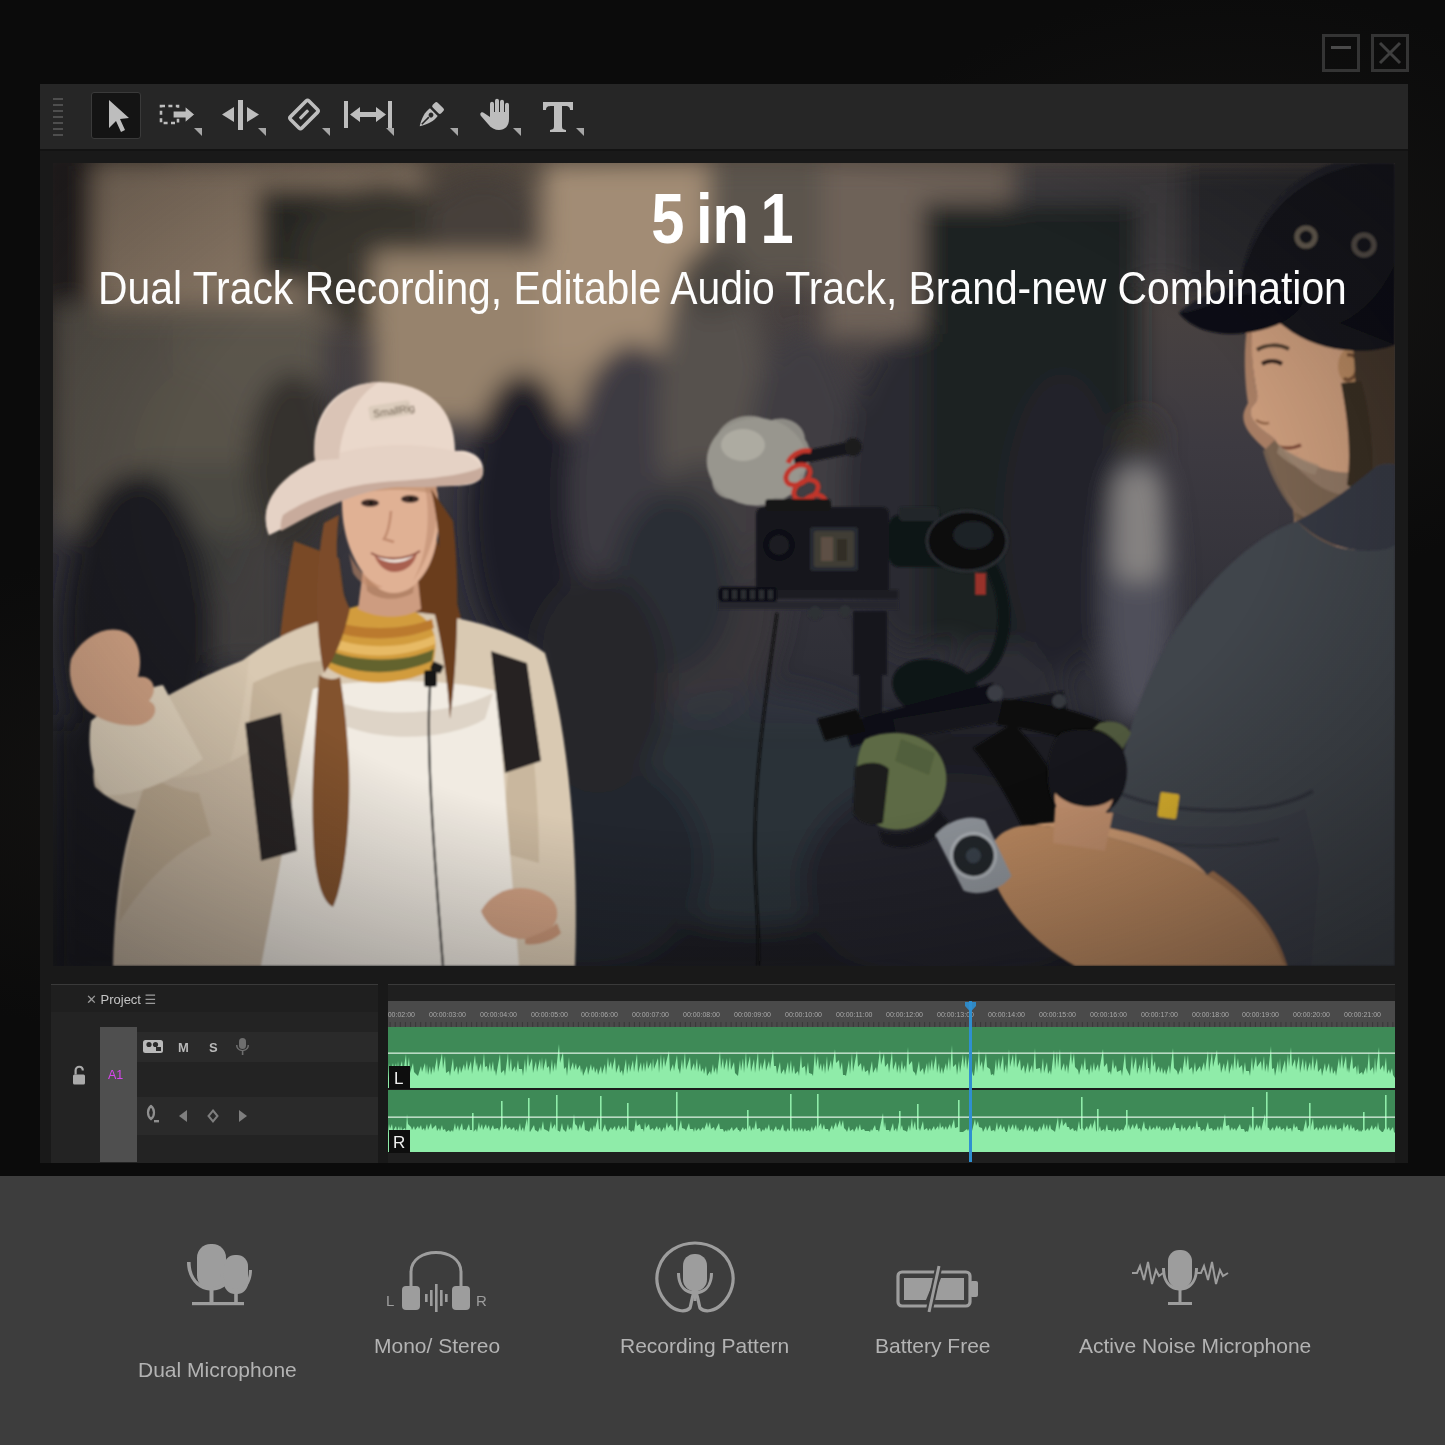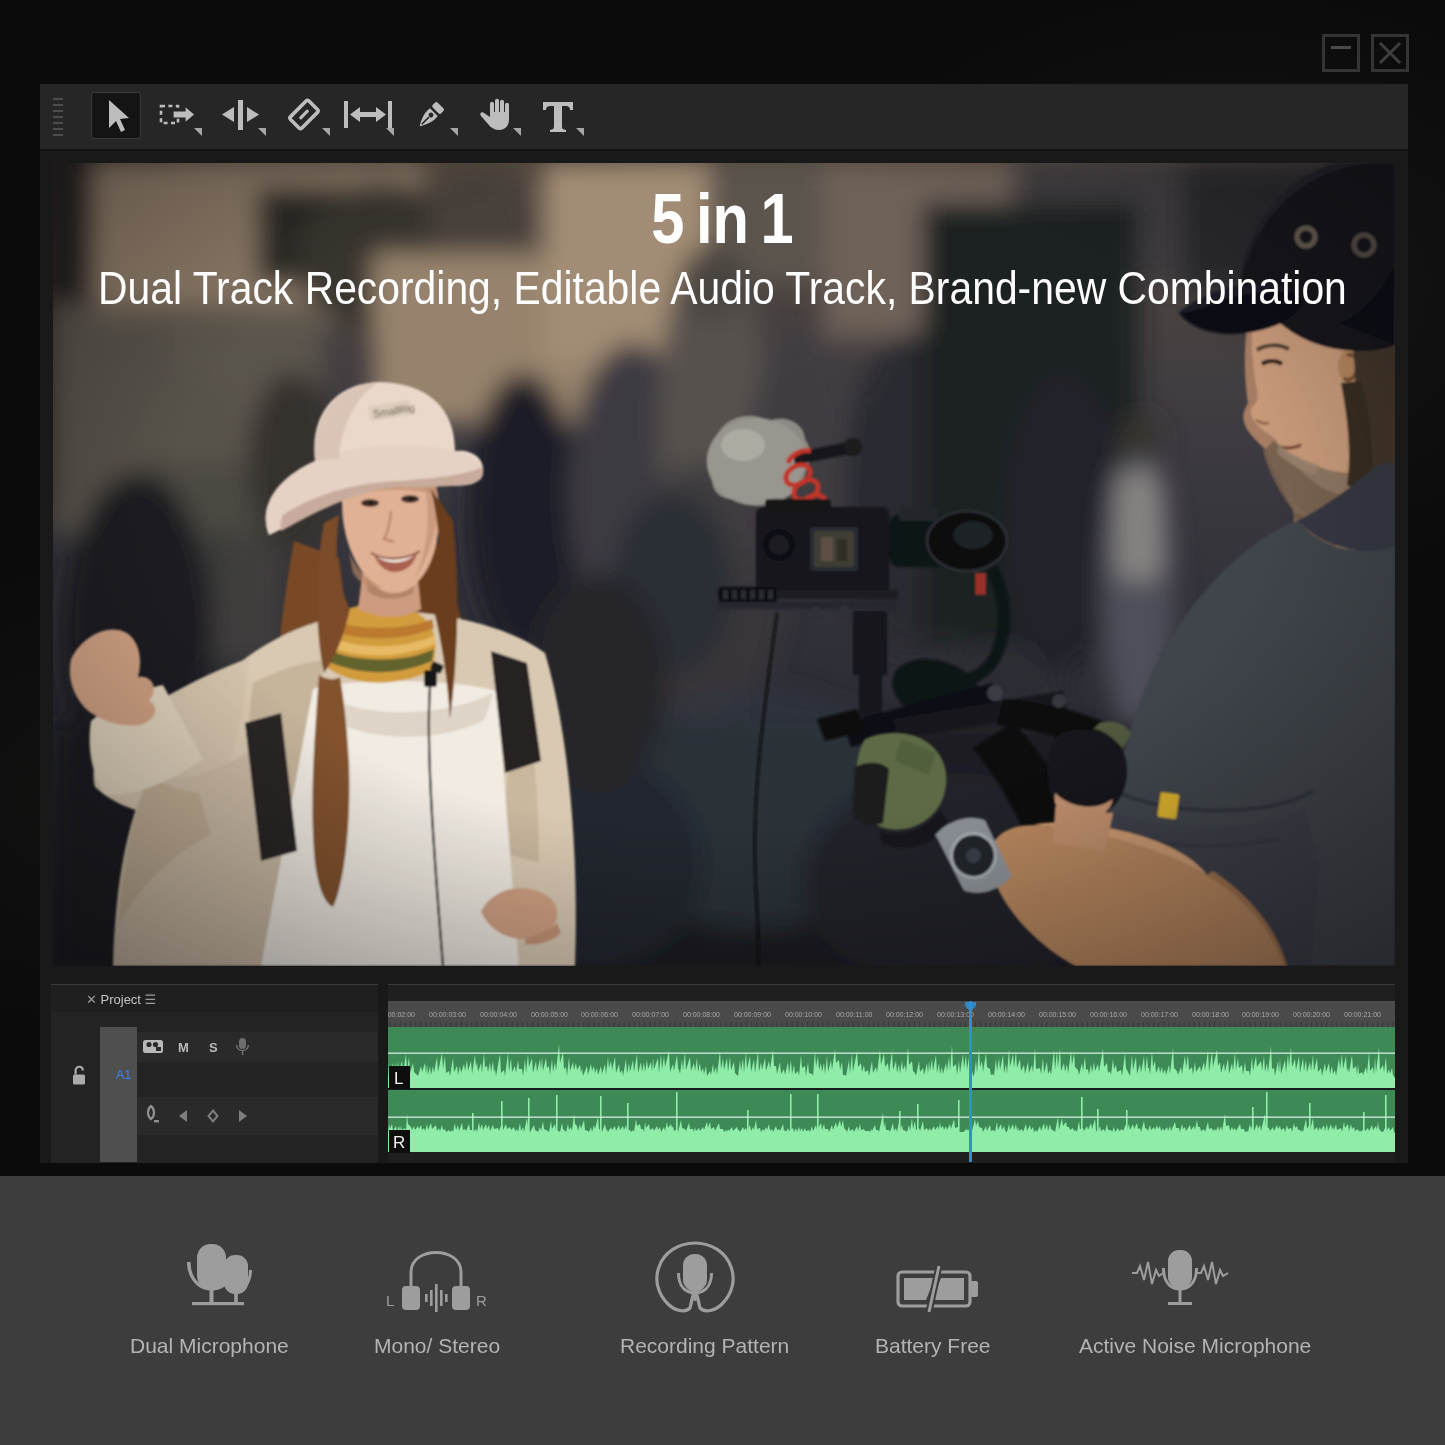--- a/index.html
+++ b/index.html
@@ -373,21 +373,21 @@
   <div class="abs" style="left:0;top:261px;width:1445px;text-align:center;color:#fdfdfd;font-size:46px;font-weight:normal;transform:scaleX(0.888);transform-origin:722px 50%;">Dual Track Recording, Editable Audio Track, Brand-new Combination</div>
 
   <div class="abs" style="left:51px;top:984px;width:1344px;height:179px;background:#1f1f1f;border-top:1px solid #3a3a3a;"></div>
 
   <div class="abs" style="left:58px;top:992px;width:300px;height:18px;color:#c4c4c4;font-size:13px;margin-left:28px;">
     <span style="color:#9a9a9a;">✕</span>&nbsp;Project&nbsp;<span style="color:#9a9a9a;">☰</span>
   </div>
 
   <div class="abs" style="left:51px;top:1012px;width:327px;height:151px;background:#232323;"></div>
   <div class="abs" style="left:100px;top:1027px;width:37px;height:135px;background:#4f4f4f;"></div>
-  <div class="abs" style="left:116px;top:1068px;color:#3b82f6;font-size:12.5px;">A1</div>
+  <div class="abs" style="left:108px;top:1068px;color:#d946ef;font-size:12.5px;">A1</div>
 
   <svg class="abs" style="left:70px;top:1065px;" width="18" height="22" viewBox="0 0 18 22">
     <rect x="3" y="9.5" width="12" height="10" rx="1.5" fill="#aaaaaa"></rect>
     <path d="M5.6 9.5 L5.6 5.5 C5.6 0.5 12.8 0.5 12.8 5.5" fill="none" stroke="#aaaaaa" stroke-width="2.2"></path>
   </svg>
 
   <div class="abs" style="left:137px;top:1032px;width:241px;height:30px;background:#2a2a2a;"></div>
   <div class="abs" style="left:137px;top:1097px;width:241px;height:38px;background:#2a2a2a;"></div>
 
   <svg class="abs" style="left:141px;top:1036px;" width="120" height="22" viewBox="0 0 120 22">
@@ -677,21 +677,21 @@
 
   <div class="abs" style="left:378px;top:984px;width:10px;height:179px;background:#191919;"></div>
 
   <div class="abs" style="left:969px;top:1001px;width:2.5px;height:161px;background:#2f8fd0;"></div>
   <svg class="abs" style="left:963px;top:1001px;" width="15" height="12">
       <path d="M2 1 L13 1 L13 5 L7.5 11 L2 5 Z" fill="#2f8fd0" opacity="0.9"></path>
     </svg>
 
   <div class="abs" style="left:0;top:1176px;width:1445px;height:269px;background:#3d3d3d;"></div>
   <div class="abs" style="left:0;top:1334px;width:1445px;height:30px;color:#b3b3b3;font-size:21px;">
-    <span class="abs" style="left:130px;">Dual Microphone</span>
+    <span class="abs" style="left:138px;margin-top:24px;">Dual Microphone</span>
     <span class="abs" style="left:374px;">Mono/ Stereo</span>
     <span class="abs" style="left:620px;">Recording Pattern</span>
     <span class="abs" style="left:875px;">Battery Free</span>
     <span class="abs" style="left:1079px;">Active Noise Microphone</span>
   </div>
 
   <svg class="abs" style="left:182px;top:1242px;" width="72" height="72" viewBox="0 0 72 72">
     <g fill="#9d9d9d">
       <rect x="15" y="2" width="29" height="45" rx="13.5"></rect>
       <path d="M5 20 L8.6 20 C8.6 36 18 45 29.5 45 C41 45 50.4 36 50.4 20 L54 20 C54 38 42 48 31.5 48.6 L31.5 60 L27.5 60 L27.5 48.6 C17 48 5 38 5 20 Z"></path>

